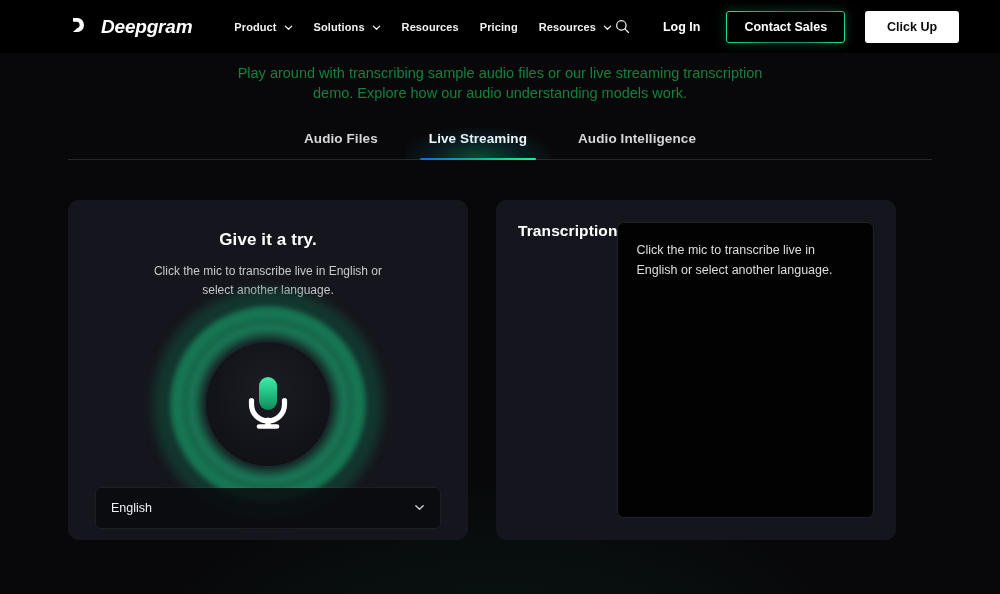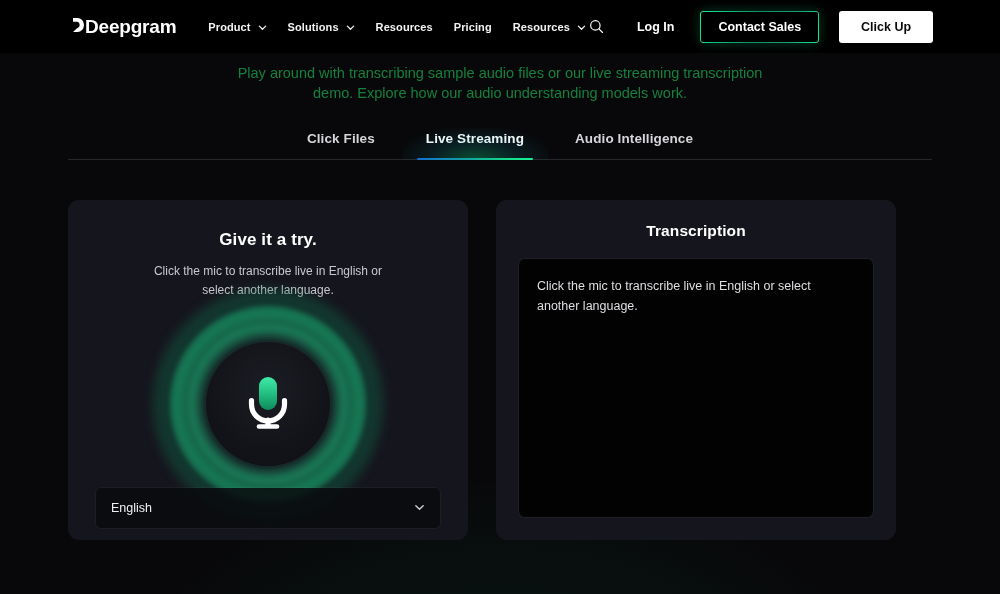--- a/index.html
+++ b/index.html
@@ -46,27 +46,28 @@
     height: 53px;
     background: #000000;
     display: flex;
     align-items: center;
     padding: 0 68px 0 72px;
   }
 
   .logo {
     display: flex;
     align-items: center;
-    gap: 0;
+    gap: 16px;
     font-size: 19px;
     font-weight: 700;
     letter-spacing: -0.2px;
     color: #ffffff;
-    margin-right: 10px;
+    margin-right: 20px;
     user-select: none;
+    font-style: italic;
   }
   .logo-mark { display:block; }
 
   .nav {
     display: flex;
     align-items: center;
     gap: 21px;
     margin-left: 22px;
   }
   .nav-item {
@@ -336,22 +337,20 @@
     font-weight: 400;
   }
   .lang-chev { margin-left: auto; }
 
   
   .card-trans {
     width: 400px;
     height: 340px;
     padding: 22px 22px 22px 22px;
     display: flex;
-    flex-direction: column;
-    align-items: center;
   }
   .trans-title {
     font-size: 15.5px;
     font-weight: 700;
     color: #ffffff;
     letter-spacing: 0.1px;
     margin-bottom: 18px;
   }
   .trans-box {
     flex: 1;
@@ -430,21 +429,21 @@
       </div>
     </div>
   </div>
 
   <div class="hero">
     <p class="hero-sub">Play around with transcribing sample audio files or our live streaming transcription demo. Explore how our audio understanding models work.</p>
   </div>
 
   <div class="tabs-wrap">
     <div class="tab">
-      <span>Click Files</span>
+      <span>Audio Files</span>
     </div>
     <div class="tab active">
       <span>Live Streaming</span>
     </div>
     <div class="tab">
       <span>Audio Intelligence</span>
     </div>
   </div>
 
   <div class="cards">

